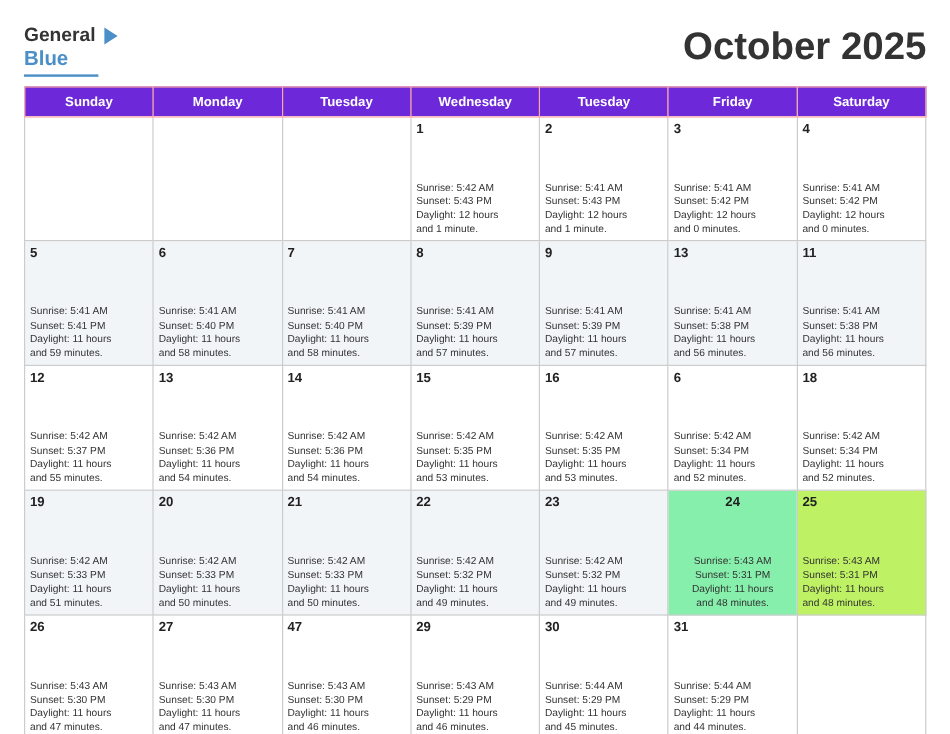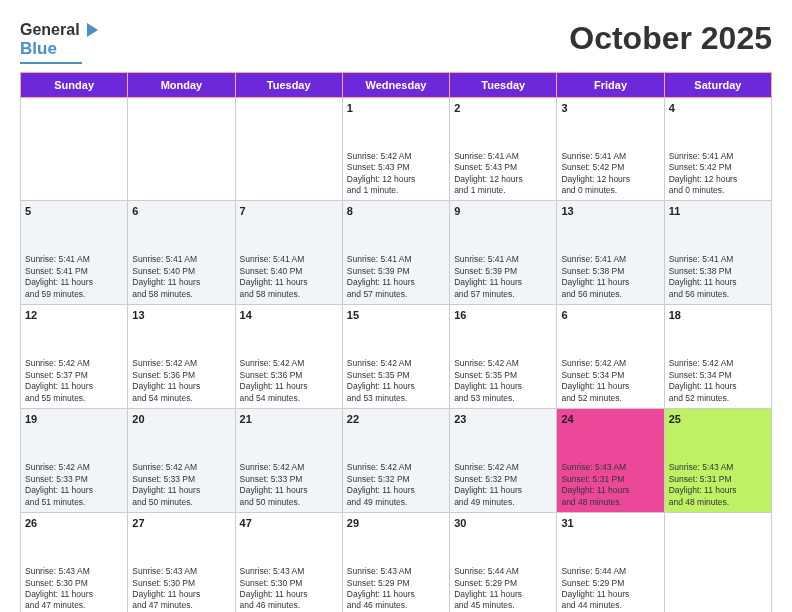--- a/index.html
+++ b/index.html
@@ -254,21 +254,21 @@
 Daylight: 11 hours
 and 49 minutes.</div>
         </td>
         <td style="background: rgb(242, 245, 248);">
           <div class="day-number">23</div>
           <div class="day-info" style="white-space: pre-line;">Sunrise: 5:42 AM
 Sunset: 5:32 PM
 Daylight: 11 hours
 and 49 minutes.</div>
         </td>
-        <td style="background: #ec4899;">
+        <td style="background: #86efac; text-align: center;">
           <div class="day-number">24</div>
           <div class="day-info" style="white-space: pre-line;">Sunrise: 5:43 AM
 Sunset: 5:31 PM
 Daylight: 11 hours
 and 48 minutes.</div>
         </td>
         <td style="background: #bef264;">
           <div class="day-number">25</div>
           <div class="day-info" style="white-space: pre-line;">Sunrise: 5:43 AM
 Sunset: 5:31 PM

